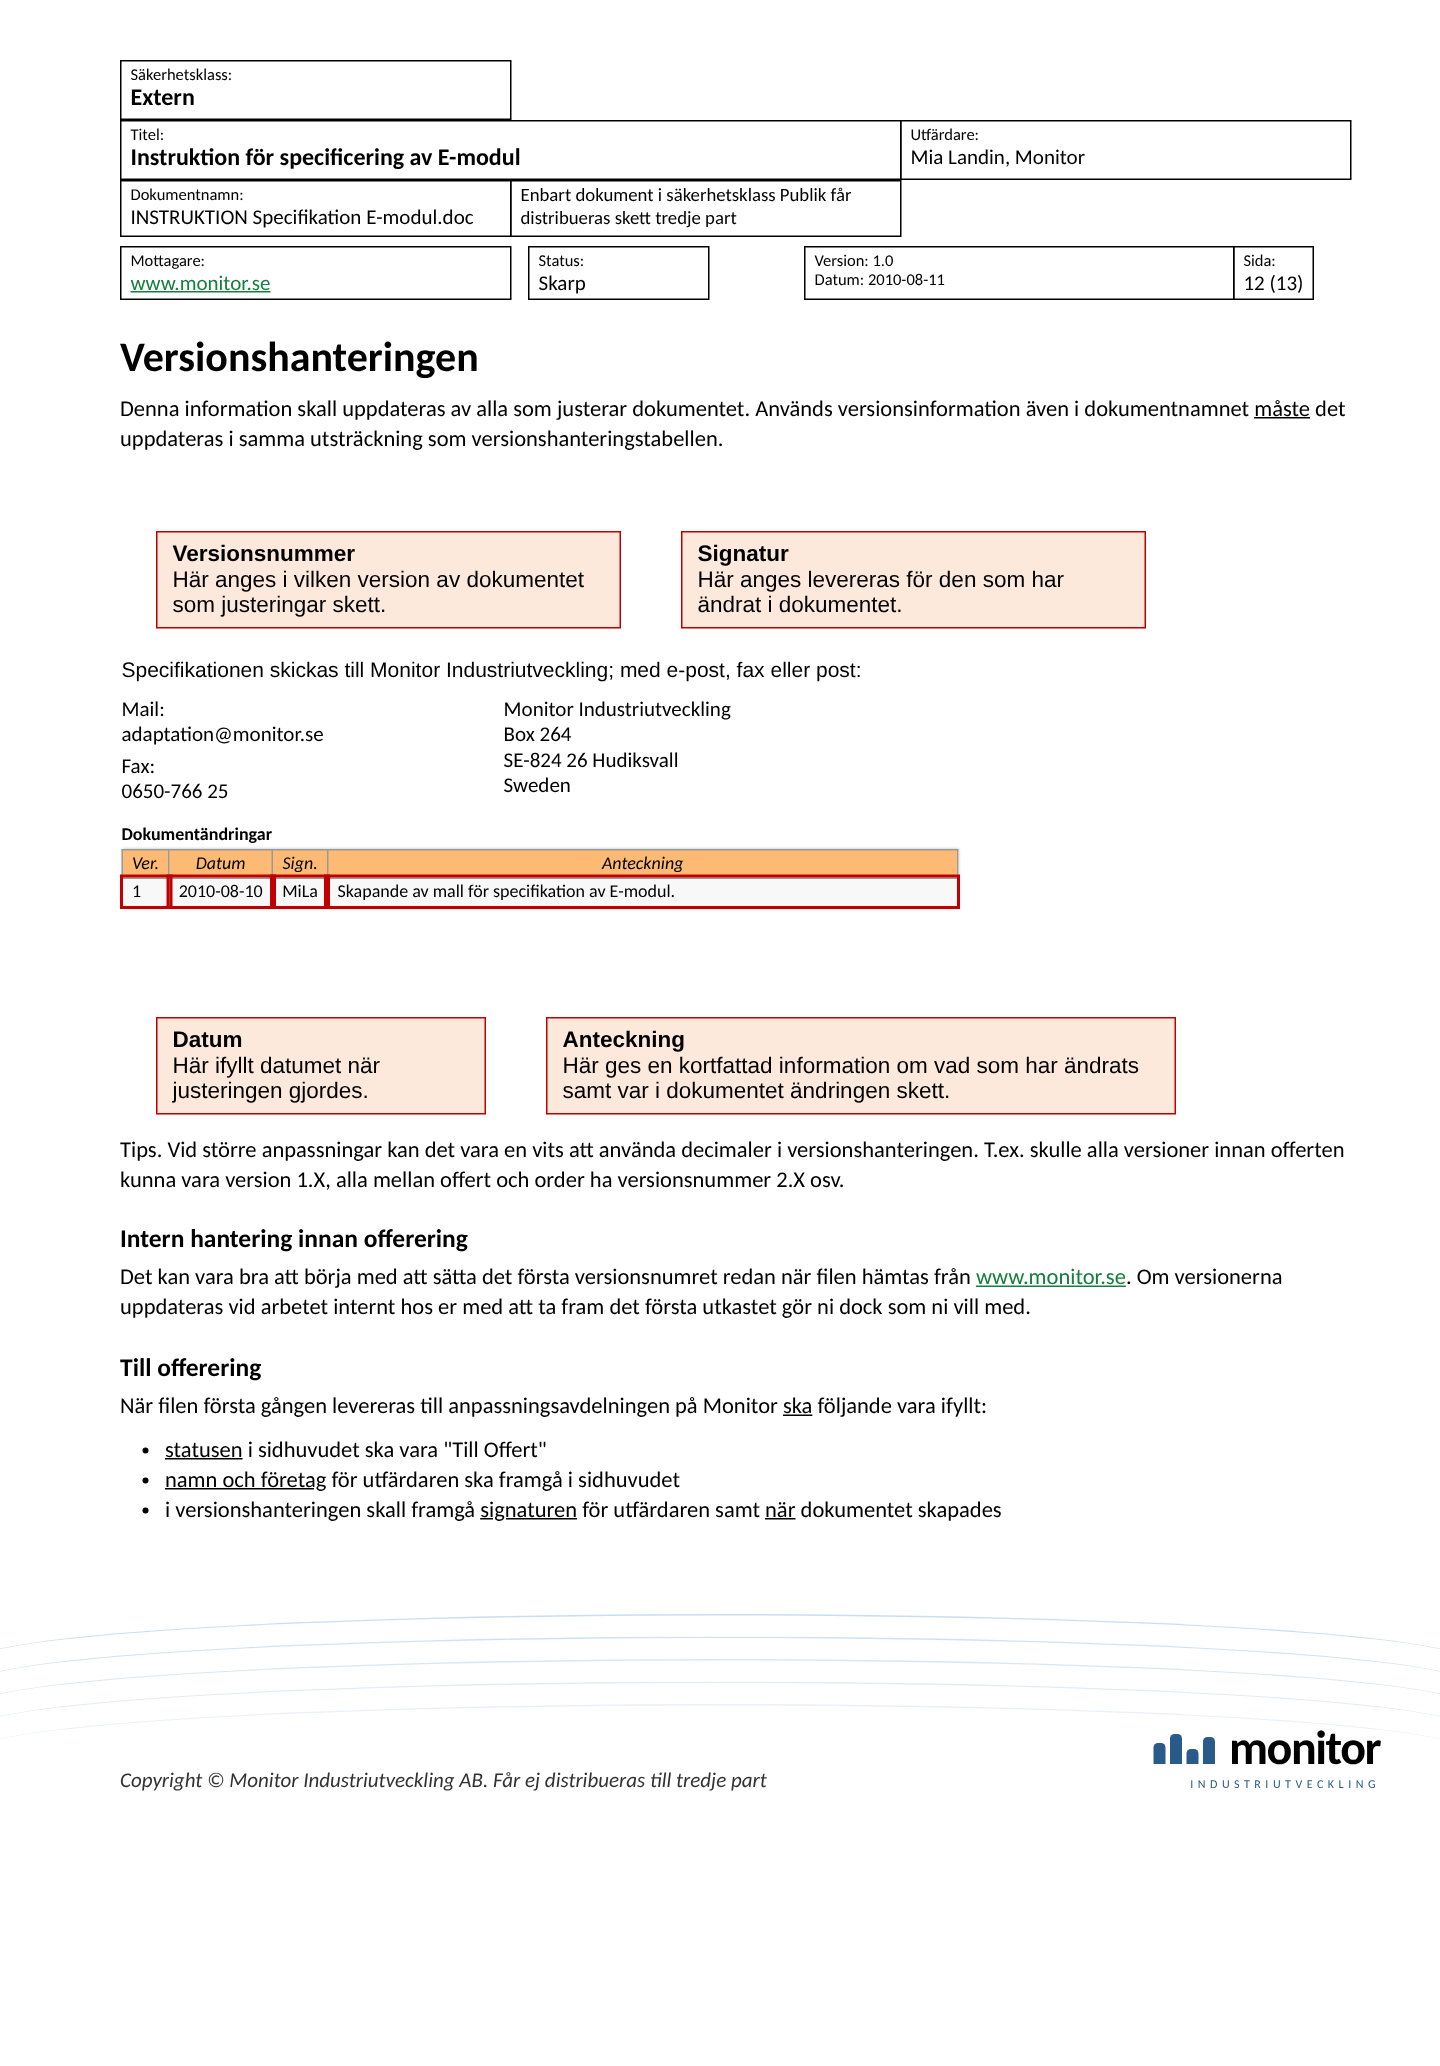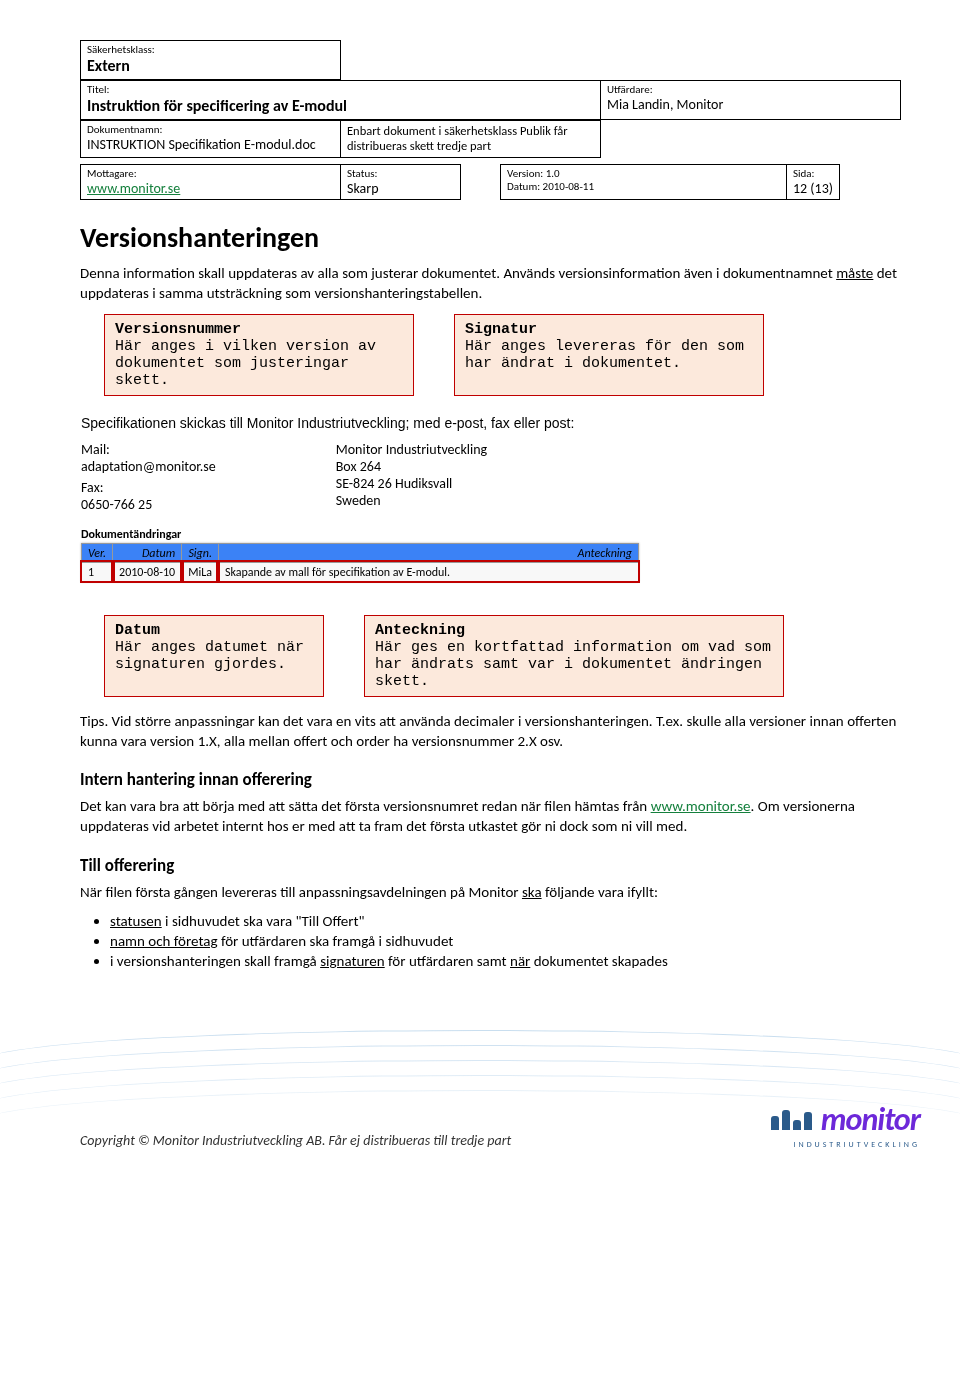--- a/index.html
+++ b/index.html
@@ -5,59 +5,59 @@
   * { box-sizing: border-box; margin: 0; padding: 0; }
   body { font-family: Calibri, Arial, sans-serif; background: #fff; color: #000; font-size: 14px; width: 960px; }
   .page { padding: 40px 60px 20px 80px; }
 
   .hdr-grid { display: grid; grid-template-columns: 260px 260px 300px; gap: 0; margin-bottom: 6px; }
   .hdr-cell { border: 1px solid #000; padding: 2px 6px 4px 6px; margin-right: -1px; }
   .hdr-lbl { font-size: 11px; }
   .hdr-val { font-size: 14px; }
   .hdr-val.bold { font-weight: bold; font-size: 16px; }
 
-  .hdr-grid2 { display: grid; grid-template-columns: 260px 120px 40px 340px 60px; gap: 0 0; margin-bottom: 20px; }
+  .hdr-grid2 { display: grid; grid-template-columns: 260px 120px 40px 340px 60px; gap: 0 12px; margin-bottom: 20px; }
   .hdr-grid2 .hdr-cell { border: 1px solid #000; padding: 2px 6px; }
   .hdr-grid2 .spacer { border: none; }
   .vd-cell { border: 1px solid #000; padding: 2px 6px; }
   .pn-cell { border: 1px solid #000; padding: 2px 6px; }
 
   h1 { font-size: 28px; font-weight: bold; margin: 20px 0 8px 0; }
   h2 { font-size: 17px; font-weight: bold; margin: 18px 0 6px 0; }
 
   .body-text { font-size: 15px; line-height: 1.35; margin-bottom: 10px; }
   .link { color: #15803d; text-decoration: underline; cursor: pointer; }
   .underline { text-decoration: underline; }
 
   .callout-row { display: flex; gap: 40px; margin: 10px 0 14px 24px; }
-  .callout { background: #FCE9DC; border: 1.5px solid #C00000; padding: 6px 10px; font-family: Liberation Mono, monospace; font-size: 15px; max-width: 310px; }
+  .callout { background: #FCE9DC; border: 1.5px solid #C00000; padding: 6px 10px; font-family: Liberation Sans, sans-serif; font-size: 15px; max-width: 310px; margin-top: 40px; }
   .callout .c-title { font-weight: bold; }
 
   .screenshot-area { margin: 0 0 14px 0; position: relative; }
   .ss-text { font-family: Liberation Sans, sans-serif; font-size: 14px; }
   .ss-bold { font-weight: normal; }
   .ss-cols { display: flex; gap: 120px; margin: 10px 0 14px 0; }
   .ss-col { }
   .ss-hdr { font-weight: bold; font-size: 12px; margin-top: 8px; }
 
   .mini-table { border-collapse: collapse; font-size: 12px; margin-top: 2px; box-shadow: 0 0 2px rgba(0,0,0,0.3); }
   .mini-table th, .mini-table td { border: 1px solid #999; padding: 2px 6px; background: #f8f8f8; }
-  .mini-table th { font-style: italic; font-weight: normal; text-align: right; background: #3b82f6; }
+  .mini-table th { font-style: italic; font-weight: normal; text-align: center; background: #fdba74; }
   .hl { outline: 2px solid #C00000; }
 
   ul.bullets { list-style: disc; margin: 4px 0 10px 30px; }
   ul.bullets li { margin: 2px 0; font-size: 15px; }
 
   .footer { position: relative; margin-top: 20px; border-top: none; }
   .footer-waves { height: 110px; position: relative; overflow: hidden; }
   .wave { position: absolute; left: -20px; right: -20px; height: 160px; border-top: 1px solid rgba(120,170,210,0.4); border-radius: 50% 50% 0 0 / 20% 20% 0 0; }
   .footer-bottom { display: flex; justify-content: space-between; align-items: flex-end; padding: 0 40px 10px 80px; margin-top: -30px; position: relative; }
   .copyright { font-size: 14px; font-style: italic; color: #333; }
   .logo { text-align: right; }
-  .logo-text { font-size: 32px; font-weight: 900; letter-spacing: -1px; color: #6d28d9; font-style: italic; }
+  .logo-text { font-size: 32px; font-weight: 900; letter-spacing: -1px; color: #000000; }
   .logo-sub { font-size: 8px; letter-spacing: 3px; color: #2a5a8a; }
   .logo-bars { display: inline-flex; gap: 3px; align-items: flex-end; margin-right: 6px; }
   .logo-bars span { display: inline-block; width: 8px; background: #2a5a8a; border-radius: 3px 3px 0 0; }
 </style>
 </head>
 <body>
 
 <div class="page">
 
   <div class="hdr-grid">
@@ -152,21 +152,21 @@
         <td class="hl">MiLa</td>
         <td class="hl">Skapande av mall för specifikation av E-modul.</td>
       </tr>
     </tbody>
       </table>
   </div>
 
   <div class="callout-row" style="margin-top:28px;">
     <div class="callout" style="max-width:220px;">
       <span class="c-title">Datum</span><br>
-      <span>Här anges datumet när signaturen gjordes.</span>
+      <span>Här ifyllt datumet när justeringen gjordes.</span>
     </div>
     <div class="callout" style="max-width:420px;">
       <span class="c-title">Anteckning</span><br>
       <span>Här ges en kortfattad information om vad som har ändrats samt var i dokumentet ändringen skett.</span>
     </div>
   </div>
 
   <p class="body-text">Tips. Vid större anpassningar kan det vara en vits att använda decimaler i versionshanteringen. T.ex. skulle alla versioner innan offerten kunna vara version 1.X, alla mellan offert och order ha versionsnummer 2.X osv.</p>
 
   <h2>Intern hantering innan offerering</h2>

